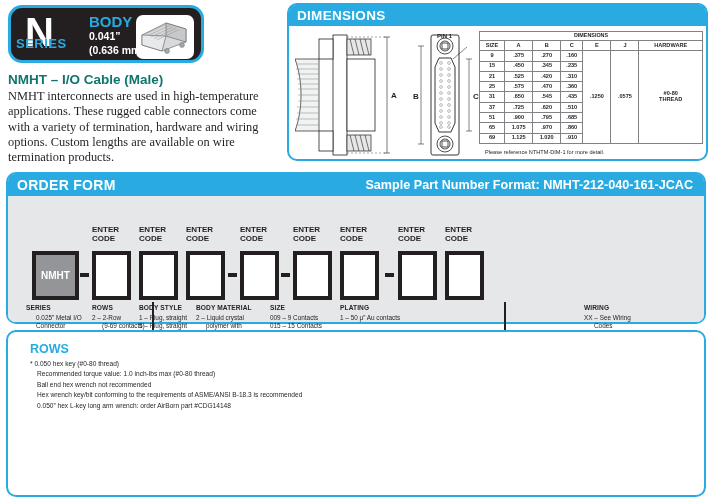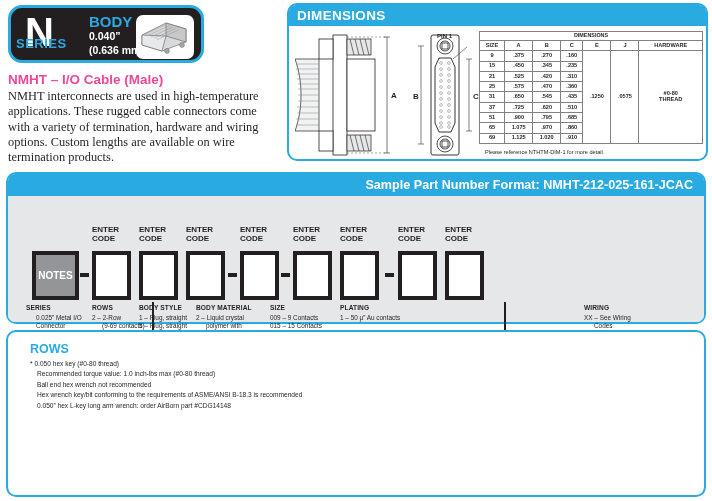--- a/index.html
+++ b/index.html
@@ -15,21 +15,21 @@
   #badge .series{position:absolute;left:5px;top:28px;font-size:13px;font-weight:bold;
         color:#29abe2;letter-spacing:.5px;}
   #badge .nano{position:absolute;left:78px;top:5px;font-size:15px;font-weight:bold;
         color:#29abe2;}
   #badge .sz1{position:absolute;left:78px;top:22px;font-size:10.5px;font-weight:bold;color:#fff;}
   #badge .sz2{position:absolute;left:78px;top:36px;font-size:10.5px;font-weight:bold;color:#fff;}
   #badge .photo{position:absolute;right:7px;top:7px;width:58px;height:44px;
         background:#fff;border-radius:7px;}
 
   
-  #ltitle{position:absolute;left:8px;top:72px;font-size:13.5px;font-weight:bold;color:#ec4899;}
+  #ltitle{position:absolute;left:8px;top:72px;font-size:13.5px;font-weight:bold;color:#0f766e;}
   #lbody{position:absolute;left:8px;top:89px;width:258px;font-family:"Liberation Serif",serif;
          font-size:12.4px;line-height:15.3px;color:#231f20;}
 
   
   #dimpanel{position:absolute;left:287px;top:3px;width:421px;height:158px;
         border:2.5px solid #29abe2;border-radius:10px;box-sizing:border-box;background:#fff;}
   #dimhdr{position:absolute;left:0;top:0;width:100%;height:21px;background:#29abe2;
         border-radius:7px 7px 0 0;color:#fff;font-size:13.5px;font-weight:bold;
         line-height:21px;padding-left:8px;box-sizing:border-box;letter-spacing:.3px;}
 
@@ -74,21 +74,21 @@
   #nlist div{margin-left:7px;}
   #nlist div.star{margin-left:0;}
 </style>
 </head>
 <body>
 
 <div id="badge">
   <div class="bigN">N</div>
   <div class="series">SERIES</div>
   <div class="nano">BODY</div>
-  <div class="sz1">0.040”</div>
+  <div class="sz1">0.041”</div>
   <div class="sz2">(0.636 mm)</div>
   <div class="photo">
     <svg width="58" height="44" viewBox="0 0 58 44">
       <g fill="#d8d9da" stroke="#6d6e71" stroke-width=".7">
         <path d="M6 20 L30 8 L50 14 L50 27 L26 36 L6 30 Z"></path>
         <path d="M30 8 L30 21 L50 27 L50 14 Z" fill="#c7c8ca"></path>
         <path d="M6 20 L30 21 L26 36 L6 30 Z" fill="#e8e9ea"></path>
       </g>
       <g stroke="#929497" stroke-width=".5">
         <path d="M9 19 L31 9"></path>
@@ -265,24 +265,25 @@
           <td>1.020</td>
           <td>.910</td>
         </tr>
       </tbody>
   </table>
   <div id="dimnote">Please reference NTHTM-DIM-1 for more detail.</div>
 </div>
 
 <div id="order">
   <div id="ordhdr">
-    <span class="r">Sample Part Number Format: NMHT-212-025-161-JCAC</span>
+    <span class="l">ORDER FORM</span>
+    <span class="r">Sample Part Number Format: NMHT-212-040-161-JCAC</span>
   </div>
   <div id="ordbody">
-    <div id="nmht">NOTES</div>
+    <div id="nmht">NMHT</div>
     <div id="boxes">
         <div class="ec" style="left:84px;top:30px;">ENTER<br>CODE</div>
         <div class="cbox" style="left:84px;top:55px;"></div>
         <div class="ec" style="left:131px;top:30px;">ENTER<br>CODE</div>
         <div class="cbox" style="left:131px;top:55px;"></div>
         <div class="ec" style="left:178px;top:30px;">ENTER<br>CODE</div>
         <div class="cbox" style="left:178px;top:55px;"></div>
         <div class="ec" style="left:232px;top:30px;">ENTER<br>CODE</div>
         <div class="cbox" style="left:232px;top:55px;"></div>
         <div class="ec" style="left:285px;top:30px;">ENTER<br>CODE</div>

